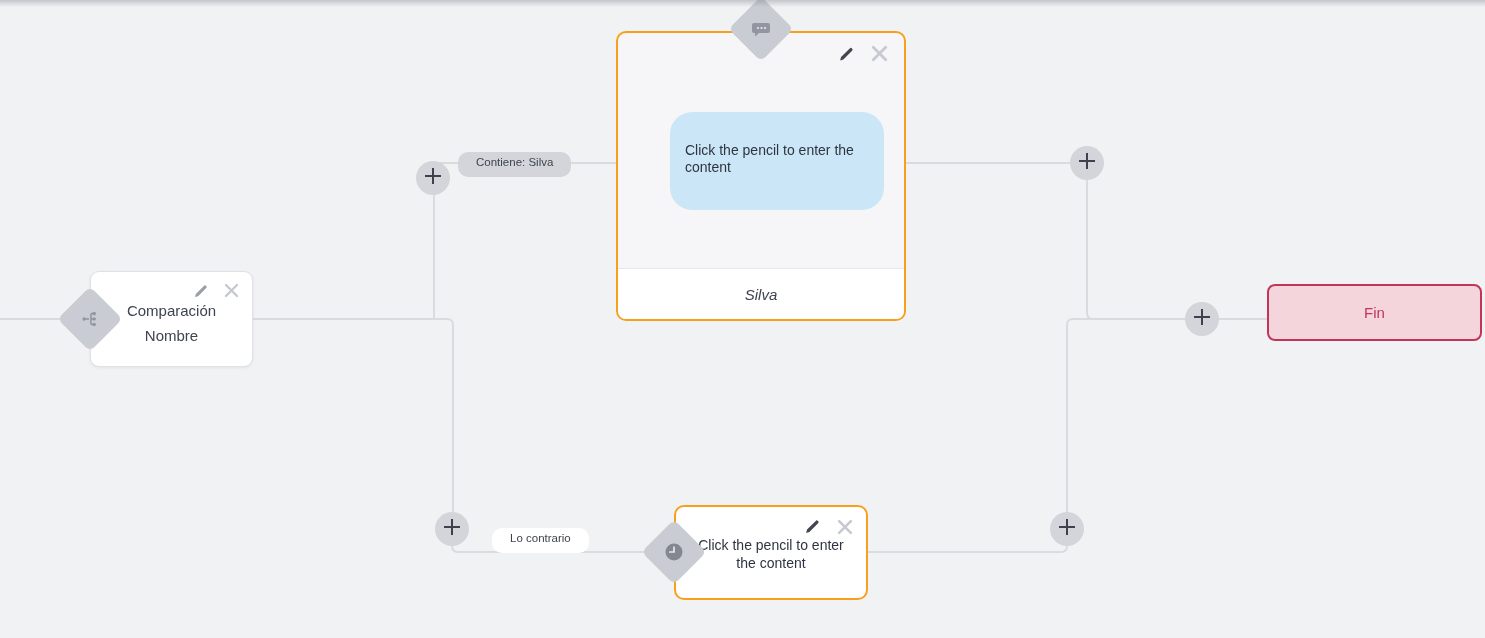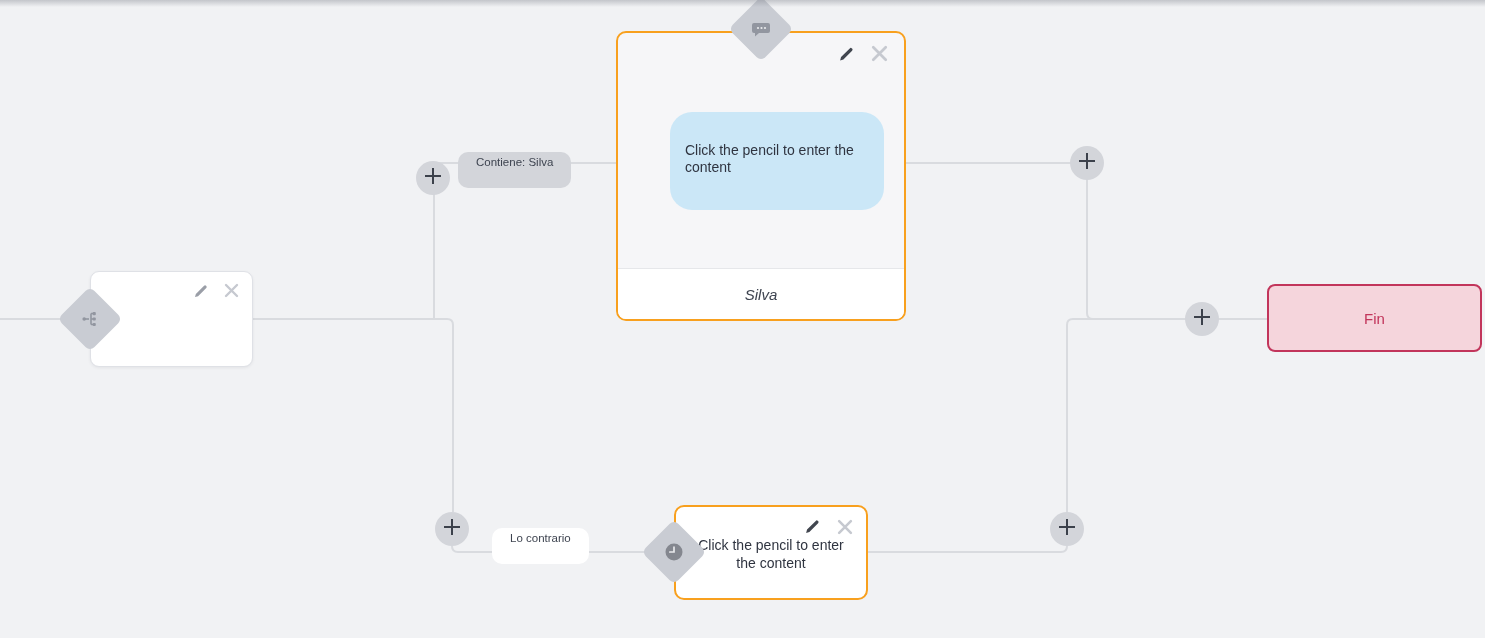--- a/index.html
+++ b/index.html
@@ -10,21 +10,21 @@
     color:#3e4450;
   }
   .top-shadow{
     position:absolute;left:0;top:0;width:100%;height:7px;z-index:6;
     background:linear-gradient(to bottom, rgba(120,124,135,.38), rgba(120,124,135,0));
   }
   svg.wires{position:absolute;left:0;top:0;z-index:0;}
 
   
   .pill{
-    position:absolute;z-index:2;height:36px;line-height:21px;
+    position:absolute;z-index:2;height:25px;line-height:21px;
     padding:0 18px;border-radius:10px;font-size:11.5px;color:#3e4450;
     white-space:nowrap;text-align:center;
   }
   .pill.gray{background:#d3d5da;}
   .pill.white{background:#ffffff;}
 
   
   .plus{
     position:absolute;z-index:3;width:34px;height:34px;border-radius:50%;
     background:#d3d5da;display:flex;align-items:center;justify-content:center;
@@ -65,21 +65,21 @@
   .node-fallback{
     left:674px;top:505px;width:194px;height:95px;background:#ffffff;
     border:2px solid #f8a01e;border-radius:10px;
   }
   .node-fallback .text{
     position:absolute;left:12px;right:12px;top:29px;text-align:center;
     font-size:14px;line-height:18px;color:#2f3440;
   }
 
   .node-end{
-    left:1267px;top:284px;width:215px;height:68px;background:#f5d5dc;
+    left:1267px;top:284px;width:215px;height:57px;background:#f5d5dc;
     border:2px solid #c2355b;border-radius:8px;
     display:flex;align-items:center;justify-content:center;
     font-size:15px;color:#c2355b;cursor:pointer;
   }
 
   
   .diamond{
     position:absolute;z-index:5;width:46px;height:46px;background:#c9ccd3;
     border-radius:6px;transform:rotate(45deg);
     display:flex;align-items:center;justify-content:center;
@@ -144,20 +144,24 @@
       <svg width="16" height="16" viewBox="0 0 24 24">
           <path d="M3 21l1.3-4.6L16.6 4.1a2.1 2.1 0 0 1 3 0l.3.3a2.1 2.1 0 0 1 0 3L7.6 19.7 3 21z" fill="#9a9ea7"></path>
         </svg>
     </span>
     <span class="icon-btn">
       <svg width="15" height="15" viewBox="0 0 15 15">
           <path d="M2 2 L13 13 M13 2 L2 13" stroke="#c6c9d0" stroke-width="2.4" stroke-linecap="round"></path>
         </svg>
     </span>
   </div>
+  <div class="lines">
+    <div>Comparación</div>
+    <div>Nombre</div>
+  </div>
 </div>
 <div class="diamond d-condition">
   <span class="inner">
     <svg width="20" height="20" viewBox="0 0 20 20">
       <g stroke="#9296a0" stroke-width="1.6" fill="#9296a0">
         <path d="M5 10 H9" fill="none"></path>
         <path d="M11 4.5 V15.5" fill="none"></path>
         <path d="M11 4.5 H13 M11 10 H13 M11 15.5 H13" fill="none"></path>
         <circle cx="4.2" cy="10" r="1.8" stroke="none"></circle>
         <rect x="12.6" y="3" width="3.2" height="3.2" rx="1" stroke="none"></rect>

